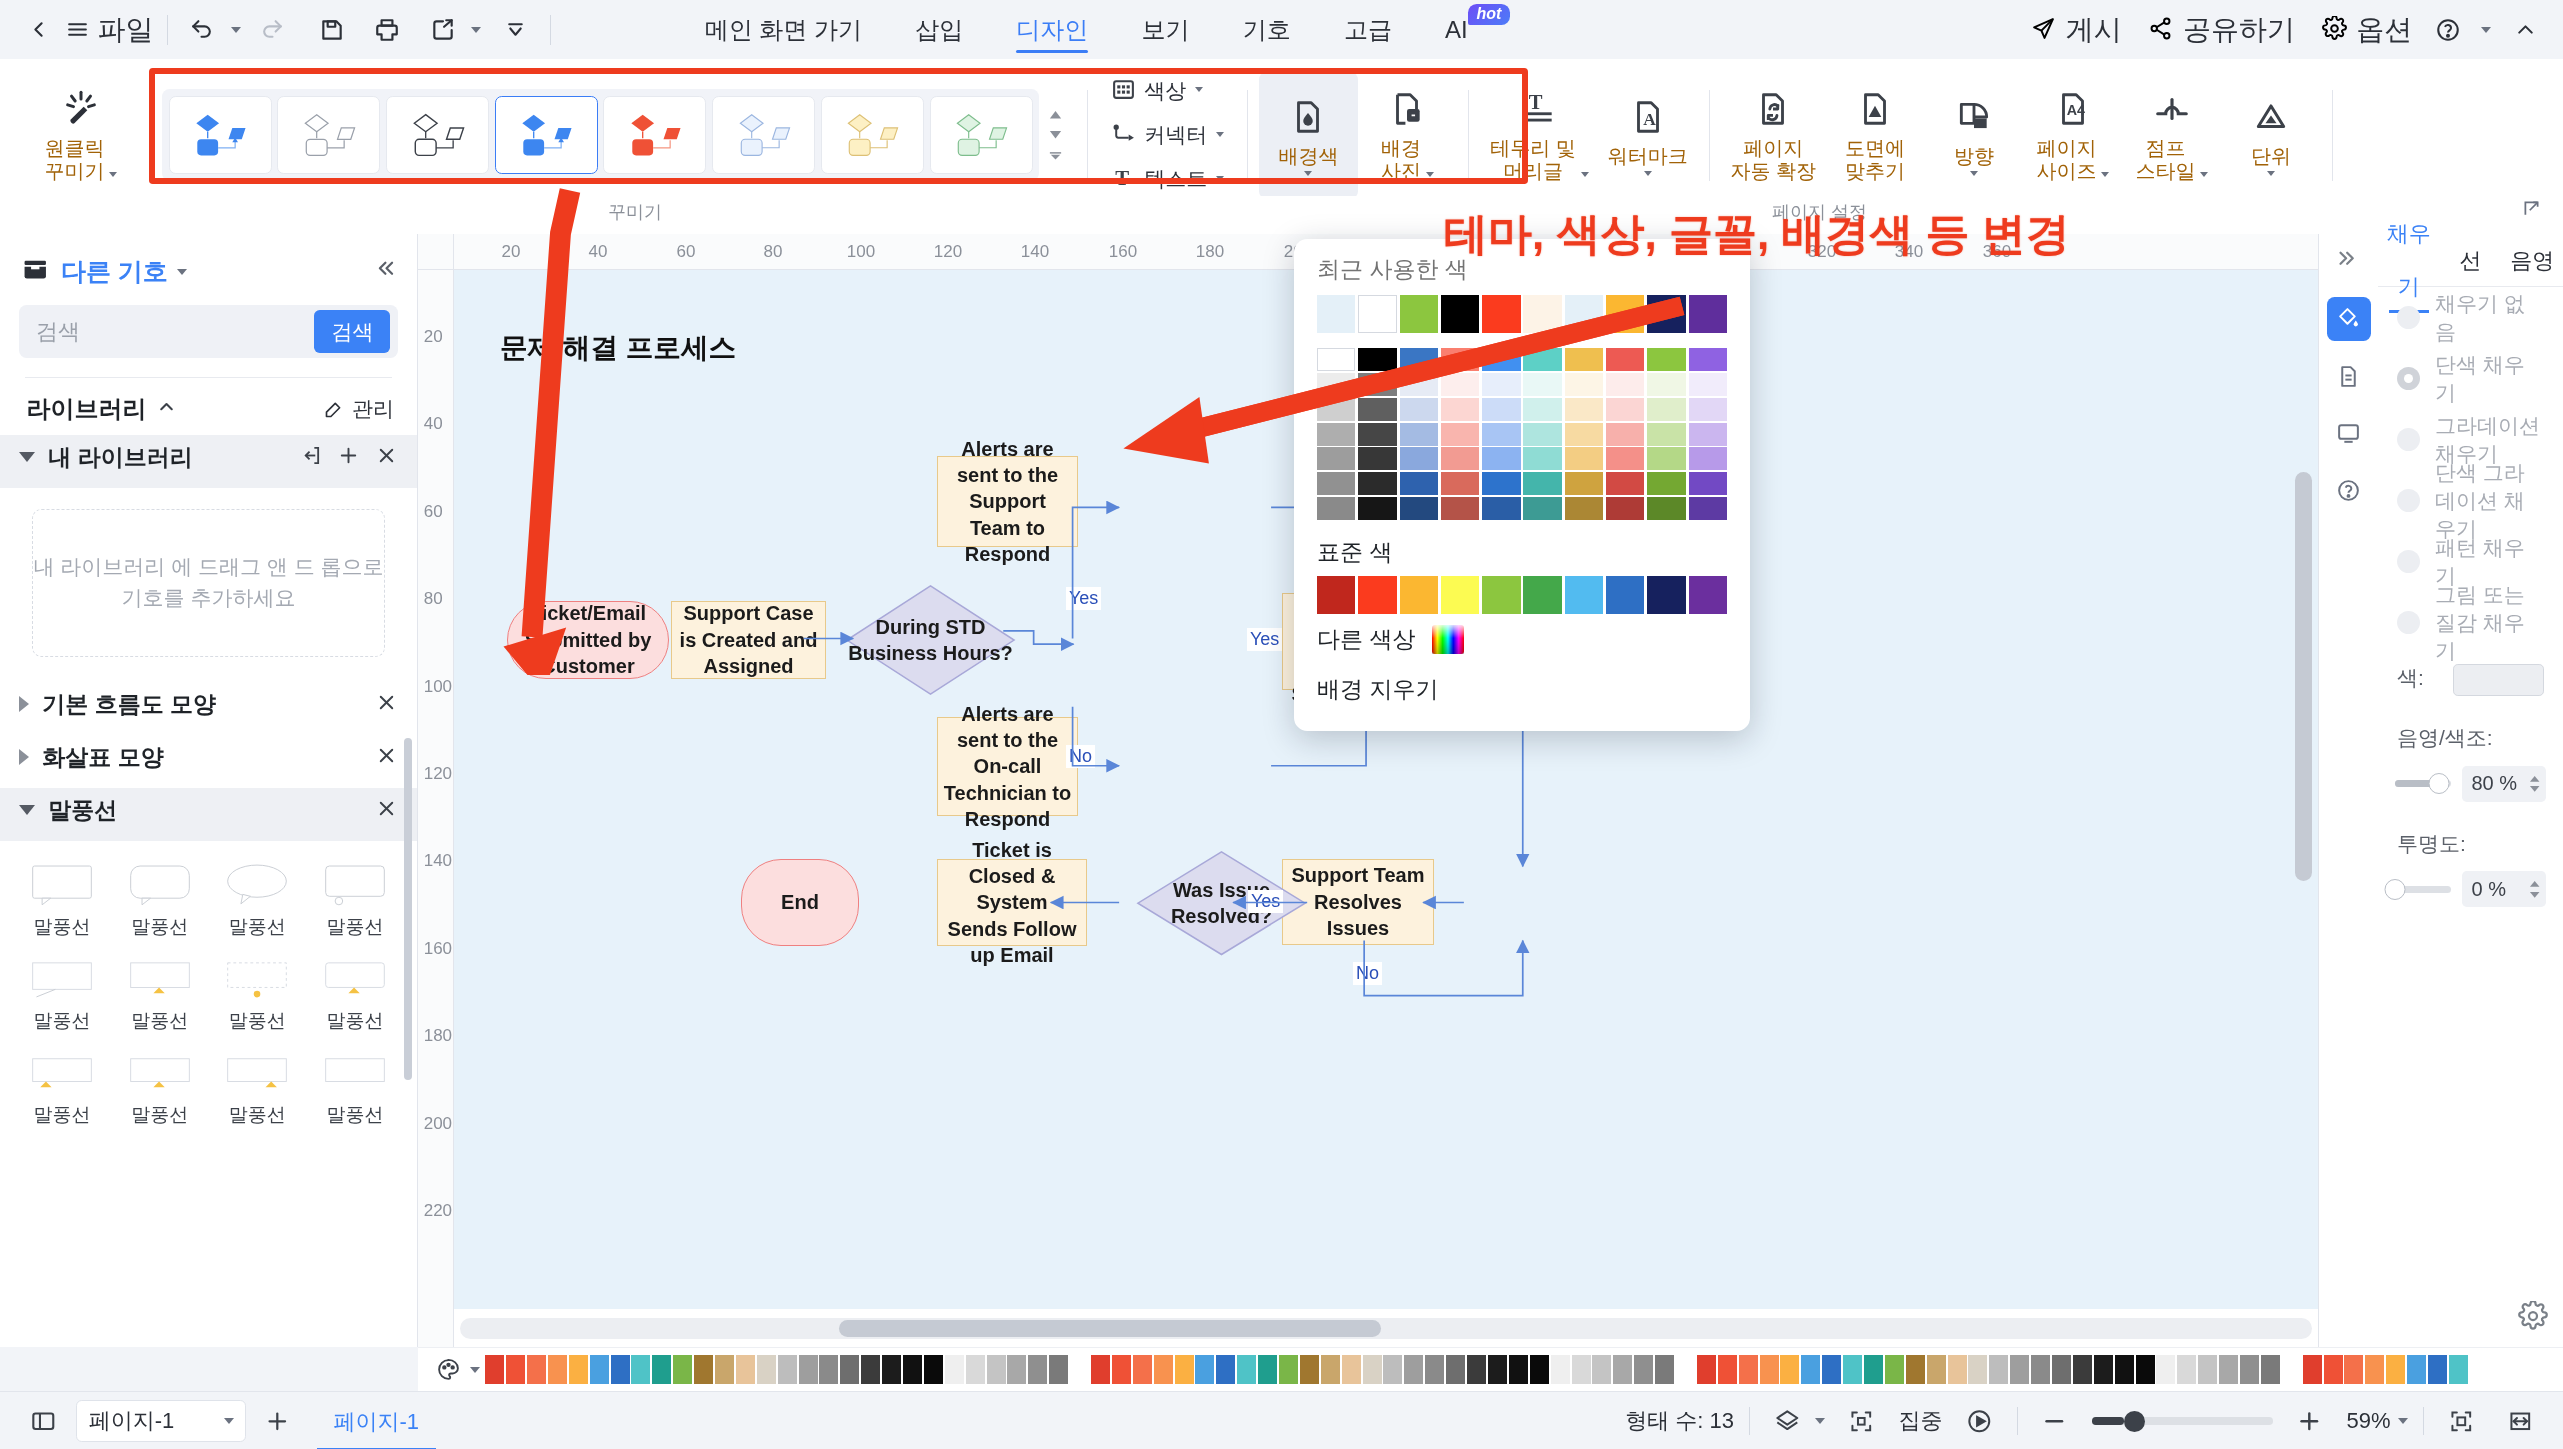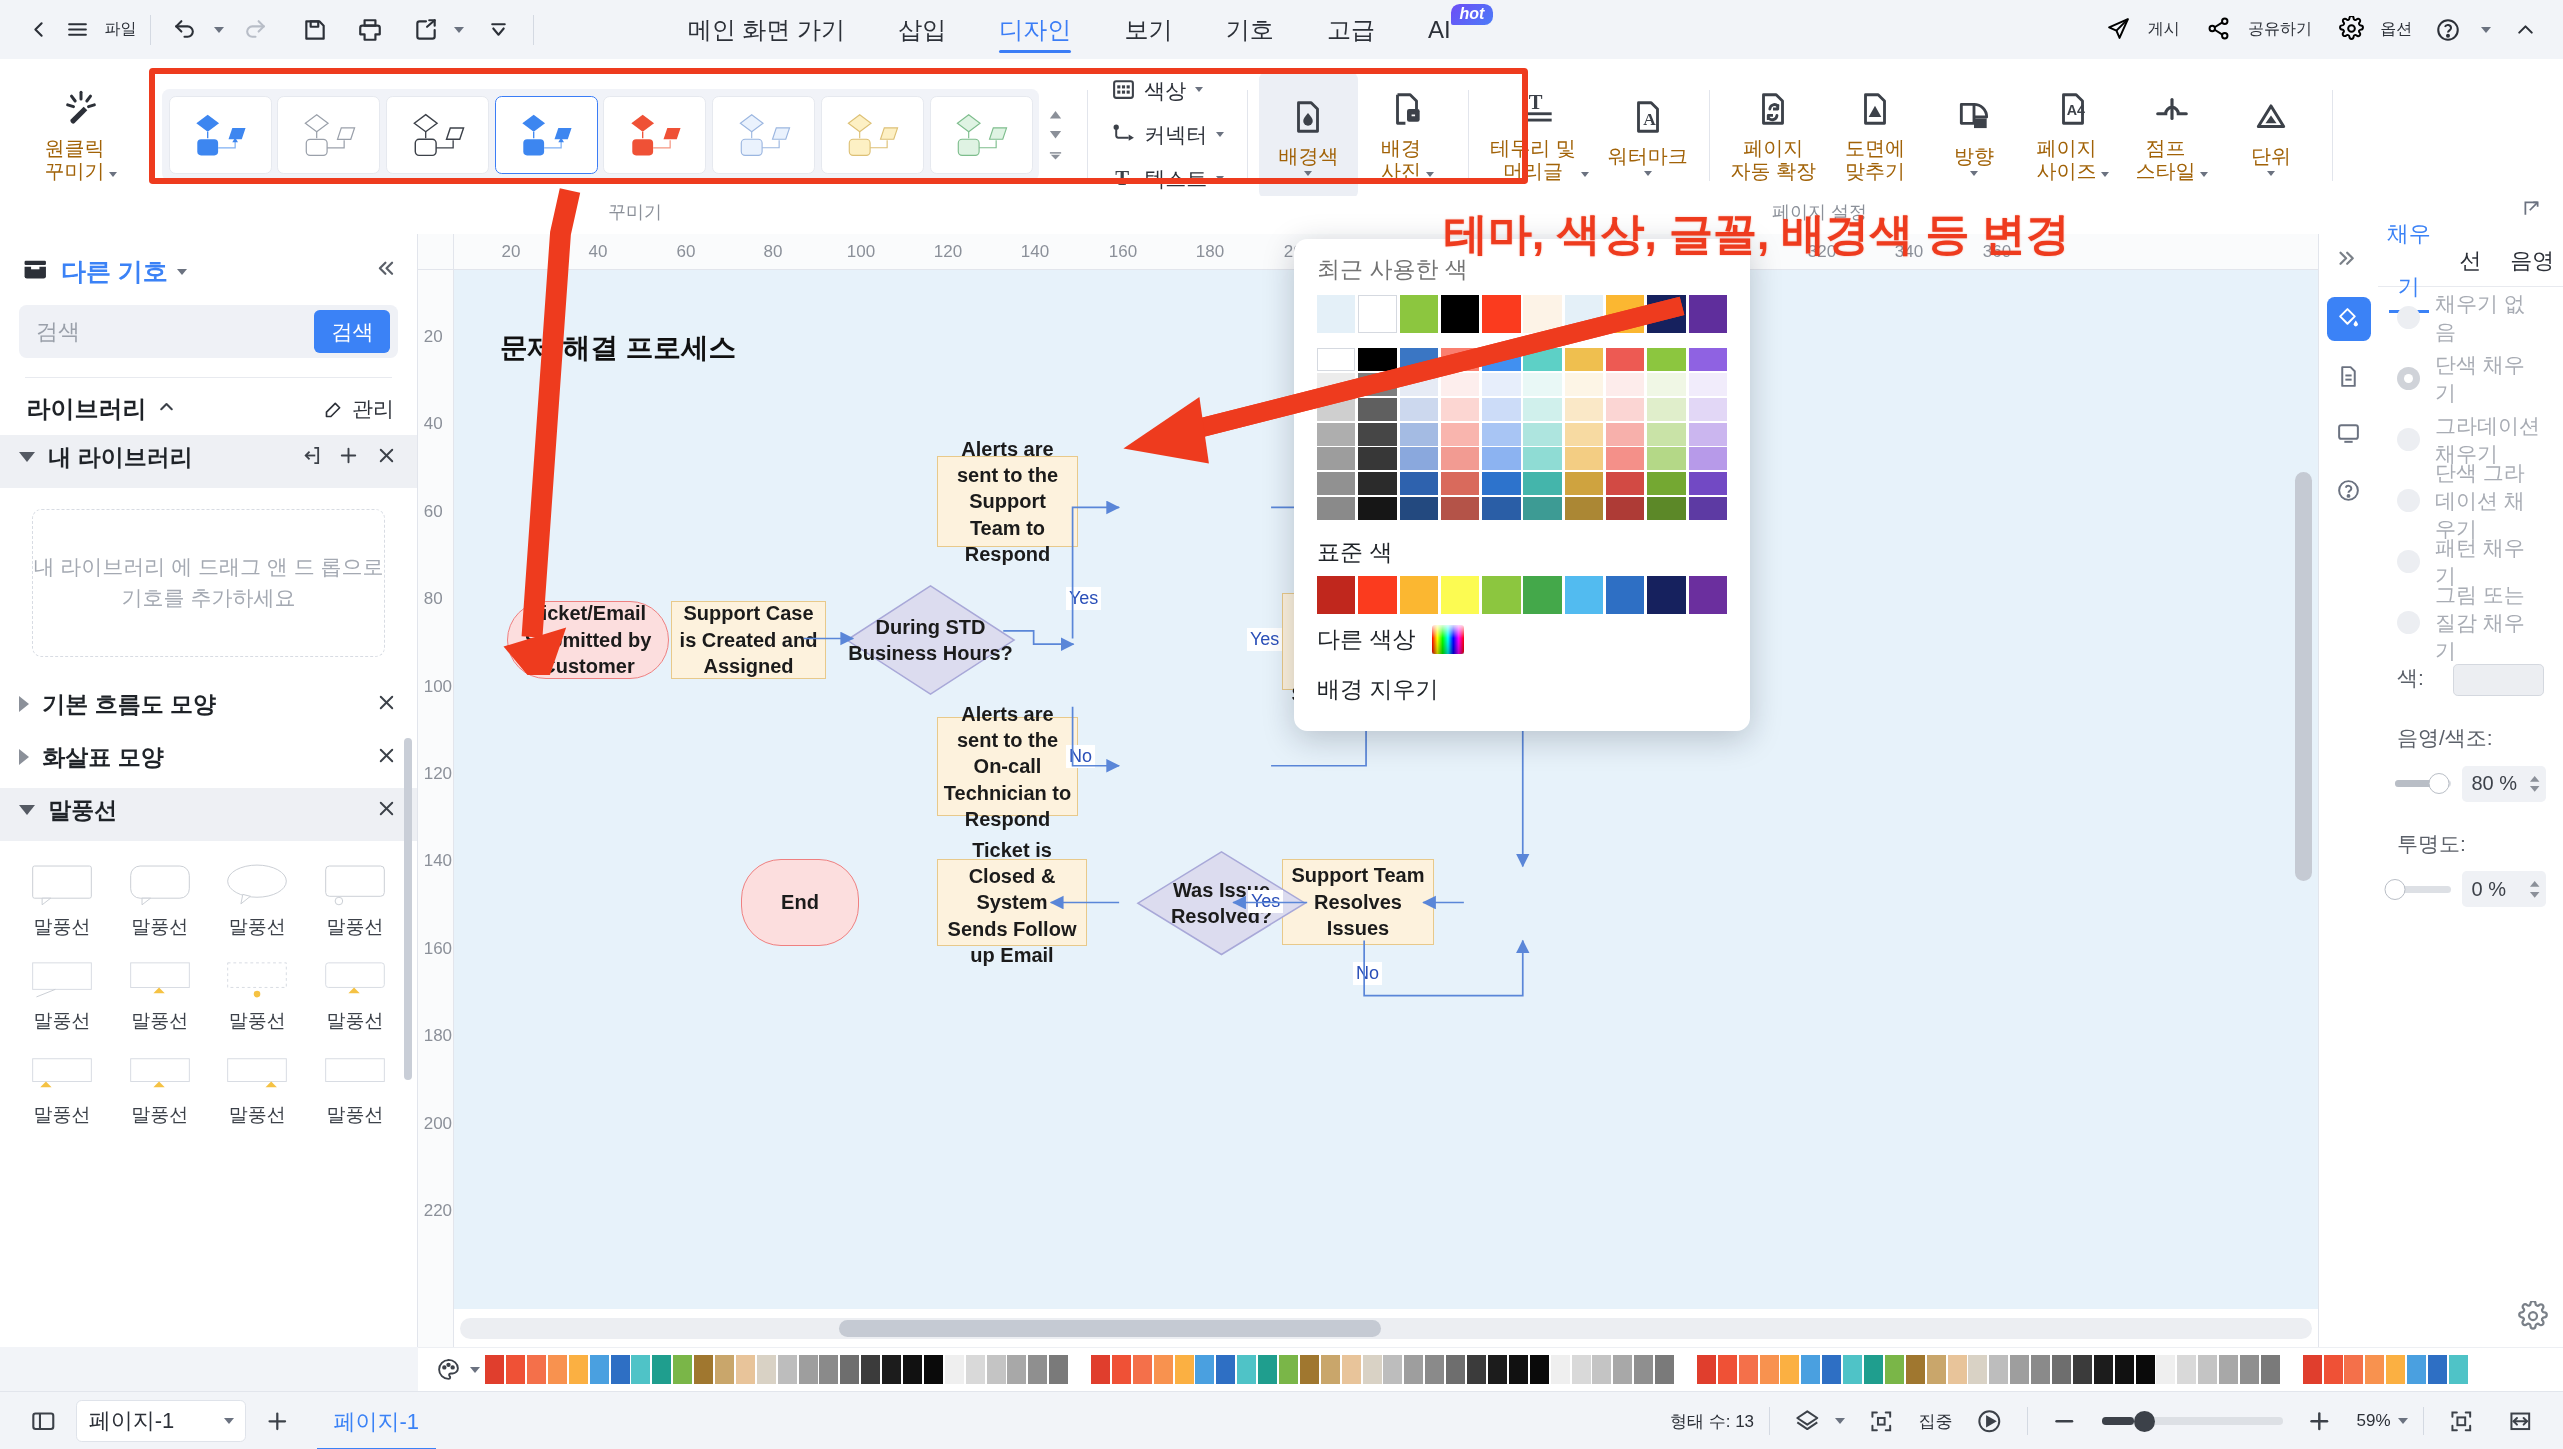--- a/index.html
+++ b/index.html
@@ -14,21 +14,21 @@
   
   .topbar {
     position: absolute; top: 0; left: 0; width: 2563px; height: 59px;
     background: #f2f4f8; display: flex; align-items: center; padding: 0 17px;
   }
   .tb-icon {
     width: 42px; height: 42px; display: flex; align-items: center; justify-content: center;
     color: #2c3038; cursor: pointer; border-radius: 5.7px; flex: 0 0 auto;
   }
   .tb-icon.dim { color: #b8bdc7; }
-  .tb-label { font-size: 16px; color: #2c3038; margin-left: 9px; white-space: nowrap; }
+  .tb-label { font-size: 28px; color: #2c3038; margin-left: 2px; white-space: nowrap; }
   .tb-sep { width: 1px; height: 30px; background: #d4d9e2; margin: 0 13.3px; flex:0 0 auto; }
   .caret { width: 0; height: 0; border-left: 5.7px solid transparent; border-right: 5.7px solid transparent;
            border-top: 6.7px solid #6b7280; margin-left: 7.6px; flex:0 0 auto;}
   .menu-tabs { display: flex; align-items: center; gap: 0px; margin-left: 114px; }
   .menu-tab {
     font-size: 24px; color: #2c3038; padding: 0 26.6px; height: 59px;
     display: flex; align-items: center; position: relative; cursor: pointer; white-space: nowrap;
   }
   .menu-tab.active { color: #3b7df6; font-weight: 500; }
   .menu-tab.active::after {
@@ -246,21 +246,21 @@
   .sb-icon { width: 44px; height:38px; display:flex;align-items:center;justify-content:center;color:#3c4149;cursor:pointer;}
   .sb-page {
     display:flex; align-items:center; gap: 13.3px; font-size: 22px; color:#2c3038; padding: 0 11.4px;
     height: 42px; border:1px solid #dfe3ea; border-radius: 5.7px; margin-left: 11.4px; background:#fff; cursor:pointer;
   }
   .sb-tab {
     font-size: 22px; color:#3b82f6; padding: 0 17px; height: 59px; line-height:59px;
     border-bottom: 3.8px solid #3b82f6; margin-left: 17px; cursor:pointer;
   }
   .sb-right { margin-left:auto; display:flex; align-items:center; gap: 15px; }
-  .sb-txt { font-size: 17px; color:#2c3038; white-space:nowrap; }
+  .sb-txt { font-size: 22px; color:#2c3038; white-space:nowrap; }
   .sb-sep { width:1px; height: 28.5px; background:#d4d9e2; }
   .zoom-slider { position:relative; width: 181px; height: 7.6px; background:#dde0e5; border-radius:3.8px;}
   .zoom-slider .zf { position:absolute; left:0; top:0; bottom:0; width: 32px; background:#3c4149; border-radius:3.8px;}
   .zoom-slider .zk { position:absolute; left: 32px; top:-6.7px; width:21px;height:21px;border-radius:50%;background:#3c4149;}
 </style>
 </head>
 <body>
 
 <div id="app">
 

